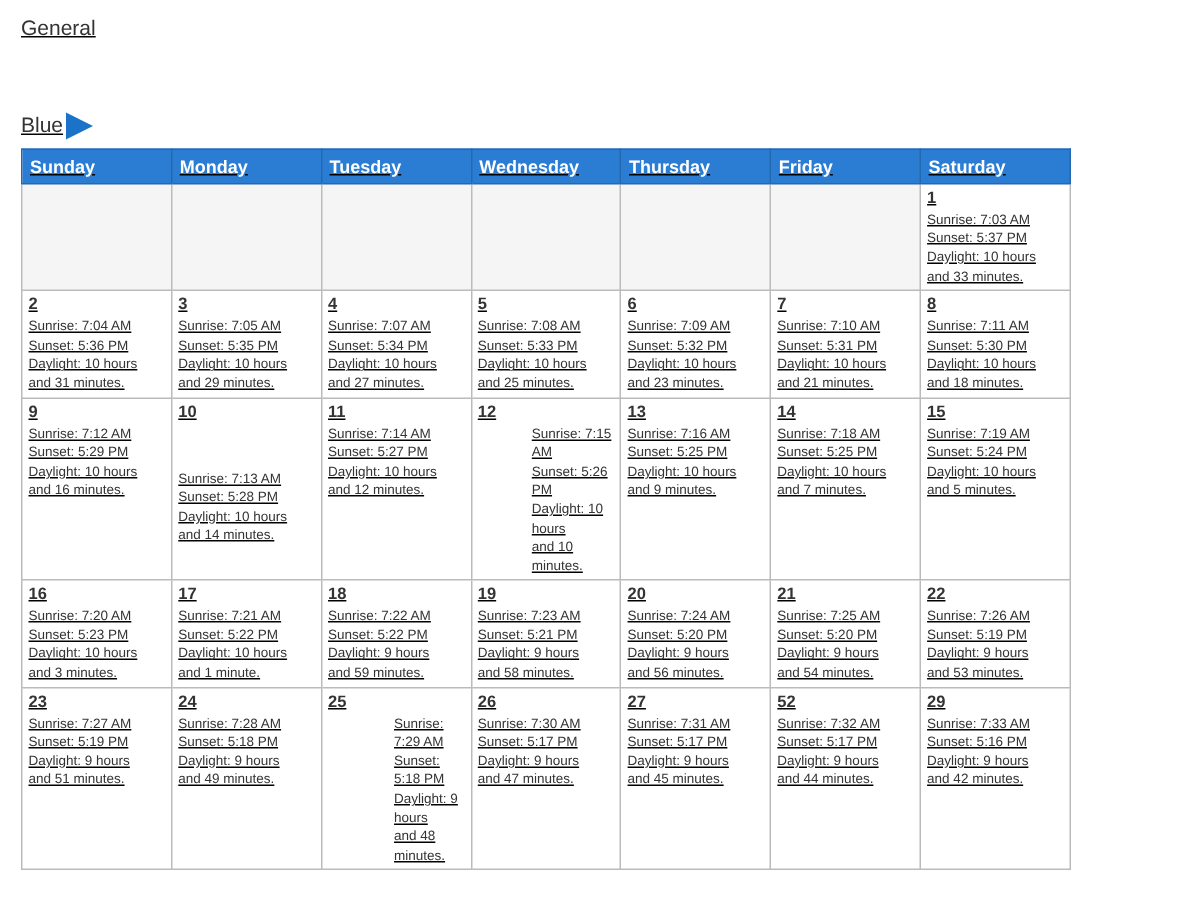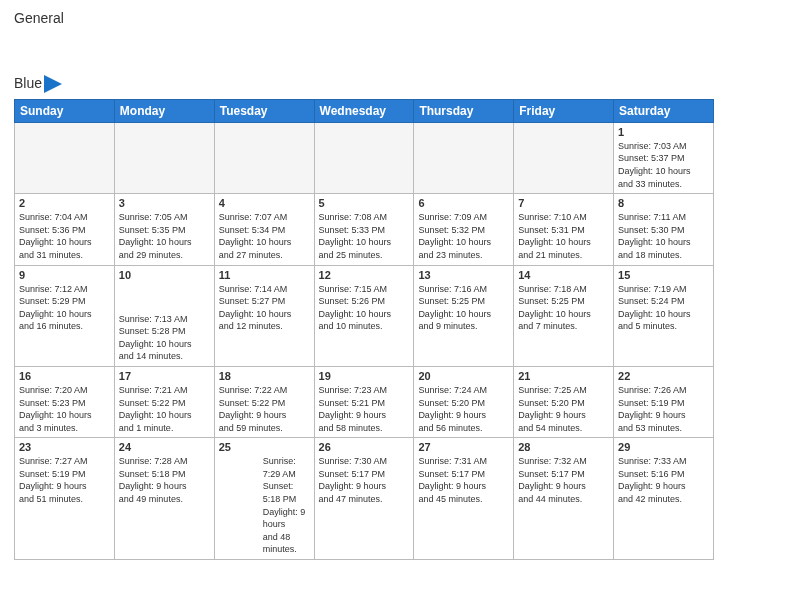--- a/index.html
+++ b/index.html
@@ -8,20 +8,21 @@
       height: 612px;
       font-family: Arial, sans-serif;
       background: #fff;
       overflow: hidden;
     }
     .page {
       width: 728px;
       height: 612px;
       background: #fff;
       padding: 10px 14px 10px 14px;
+      text-decoration: underline;
     }
     .header {
       display: flex;
       justify-content: space-between;
       align-items: flex-start;
       margin-bottom: 6px;
     }
     .logo {
       display: flex;
       align-items: center;
@@ -213,21 +214,21 @@
           </td>
           <td>
             <span class="day-number">11</span>
             <div class="day-info" style="white-space: pre-line;">Sunrise: 7:14 AM
 Sunset: 5:27 PM
 Daylight: 10 hours
 and 12 minutes.</div>
           </td>
           <td>
             <span class="day-number">12</span>
-            <div class="day-info" style="white-space: pre-line;">Sunrise: 7:15 AM
+            <div class="day-info" style="white-space: pre-line; margin-left: 36px;">Sunrise: 7:15 AM
 Sunset: 5:26 PM
 Daylight: 10 hours
 and 10 minutes.</div>
           </td>
           <td>
             <span class="day-number">13</span>
             <div class="day-info" style="white-space: pre-line;">Sunrise: 7:16 AM
 Sunset: 5:25 PM
 Daylight: 10 hours
 and 9 minutes.</div>
@@ -328,21 +329,21 @@
 and 47 minutes.</div>
           </td>
           <td>
             <span class="day-number">27</span>
             <div class="day-info" style="white-space: pre-line;">Sunrise: 7:31 AM
 Sunset: 5:17 PM
 Daylight: 9 hours
 and 45 minutes.</div>
           </td>
           <td>
-            <span class="day-number">28</span>
+            <span class="day-number">52</span>
             <div class="day-info" style="white-space: pre-line;">Sunrise: 7:32 AM
 Sunset: 5:17 PM
 Daylight: 9 hours
 and 44 minutes.</div>
           </td>
           <td>
             <span class="day-number">29</span>
             <div class="day-info" style="white-space: pre-line;">Sunrise: 7:33 AM
 Sunset: 5:16 PM
 Daylight: 9 hours

